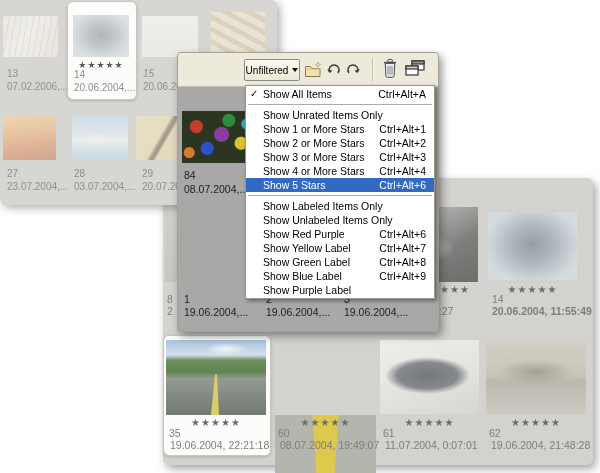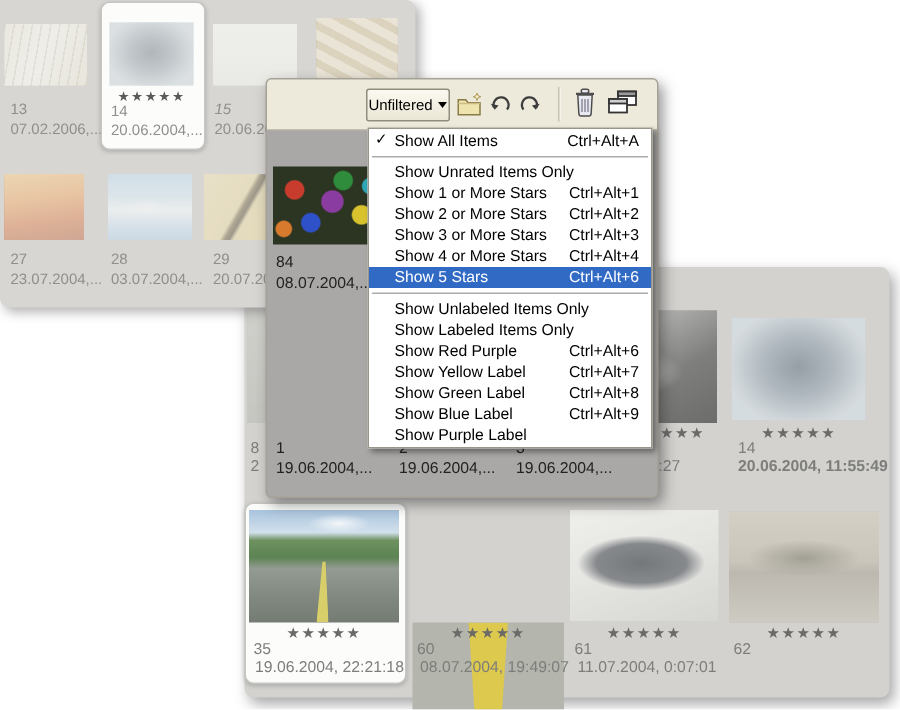--- a/index.html
+++ b/index.html
@@ -112,20 +112,21 @@
     <div class="dt" style="left:117px;top:261px;">08.07.2004, 19:49:07</div>
 
     <div class="thumb t-car61 fade3" style="left:217px;top:162px;width:99px;height:74px;"></div>
     <div class="st" style="left:217px;top:239px;width:99px;">★★★★★</div>
     <div class="num" style="left:220px;top:249px;">61</div>
     <div class="dt" style="left:222px;top:261px;">11.07.2004, 0:07:01</div>
 
     <div class="thumb t-car62 fade3" style="left:323px;top:163px;width:100px;height:74px;"></div>
     <div class="st" style="left:323px;top:239px;width:100px;">★★★★★</div>
     <div class="num" style="left:326px;top:249px;">62</div>
+    <div class="dt" style="left:328px;top:261px;">19.06.2004, 21:48:28</div>
   </div>
 
   <div class="win" id="win-back">
     <div class="thumb t-rail fade1" style="left:3px;top:16px;width:55px;height:41px;"></div>
     <div class="num" style="left:7px;top:68px;">13</div>
     <div class="dt" style="left:7px;top:81px;">07.02.2006,...</div>
 
     <div class="card" style="left:67px;top:1px;width:68px;height:97px;"></div>
     <div class="thumb t-truck fade1" style="left:73px;top:15px;width:56px;height:42px;"></div>
     <div class="st" style="left:72px;top:60px;width:58px;">★★★★★</div>
@@ -235,24 +236,24 @@
     <div class="mi">
       <span class="lab">Show 4 or More Stars</span>
       <span class="sc">Ctrl+Alt+4</span>
     </div>
     <div class="mi hl">
       <span class="lab">Show 5 Stars</span>
       <span class="sc">Ctrl+Alt+6</span>
     </div>
     <div class="msep"></div>
     <div class="mi">
+      <span class="lab">Show Labeled Items Only</span>
+    </div>
+    <div class="mi">
       <span class="lab">Show Unlabeled Items Only</span>
-    </div>
-    <div class="mi">
-      <span class="lab">Show Labeled Items Only</span>
     </div>
     <div class="mi">
       <span class="lab">Show Red Purple</span>
       <span class="sc">Ctrl+Alt+6</span>
     </div>
     <div class="mi">
       <span class="lab">Show Yellow Label</span>
       <span class="sc">Ctrl+Alt+7</span>
     </div>
     <div class="mi">

